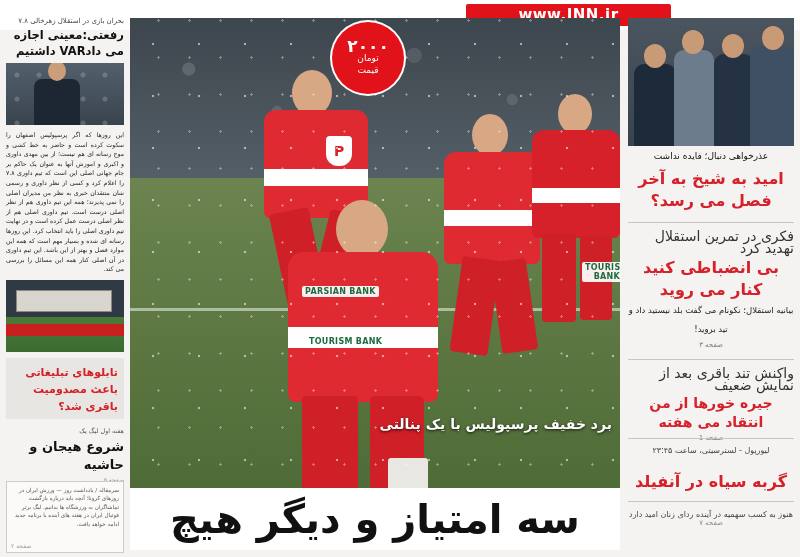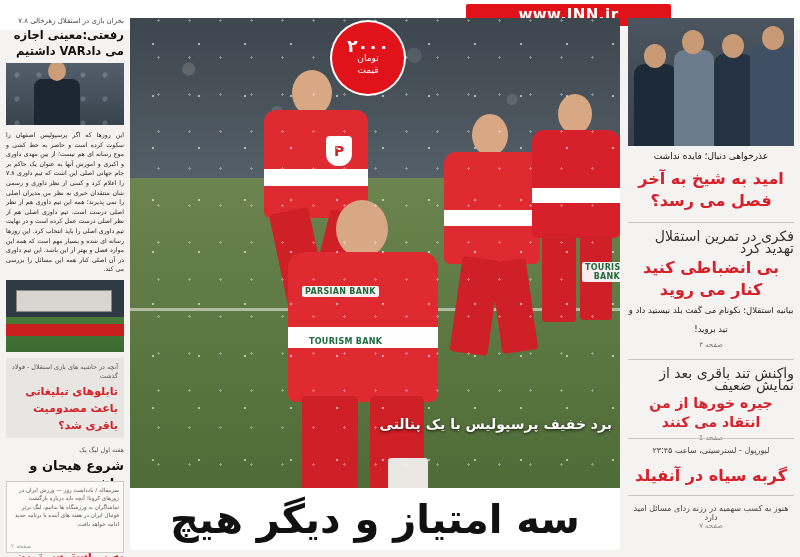--- a/index.html
+++ b/index.html
@@ -254,21 +254,21 @@
     position: absolute; bottom: 4px; left: 6px; width: 118px; height: 72px;
     border: 1px solid #cfccc7; background: #fbfaf8; direction: rtl;
     font-size: 5.6px; color: #555; padding: 4px; line-height: 8.4px;
   }
 
   
   .br-block {
     position: absolute; top: 430px; left: 628px; width: 166px; direction: rtl; text-align: center;
   }
   .br-block .kicker { font-size: 8px; color: #444; }
-  .br-block .title { color: #d6202a; font-weight: bold; font-size: 16px; line-height: 22px; margin-top: 10px; }
+  .br-block .title { color: #d6202a; font-weight: bold; font-size: 16px; line-height: 22px; margin-top: 16px; }
   .br-block .kicker2 { font-size: 8px; color: #444; margin-top: 8px; }
   .br-block .title2 { color: #111; font-weight: bold; font-size: 13px; line-height: 19px; margin-top: 2px; }
   .br-block .more { font-size: 7px; color: #888; }
   .pagenum { position: absolute; bottom: 2px; font-size: 6px; color: #999; direction: rtl; }
 </style>
 </head>
 <body>
 
 <div class="page">
 
@@ -362,31 +362,31 @@
       <div class="rc-kicker">فکری در تمرین استقلال تهدید کرد</div>
       <div class="rc-title">بی انضباطی کنید کنار می روید</div>
       <div class="rc-body">بیانیه استقلال؛ نکونام می گفت بلد نیستید داد و تید بروید!</div>
       <div class="rc-more">صفحه ۳</div>
     </div>
 
     <div class="rule"></div>
 
     <div class="rc-item">
       <div class="rc-kicker">واکنش تند باقری بعد از نمایش ضعیف</div>
-      <div class="rc-title sm">جیره خورها از من انتقاد می کنند</div>
+      <div class="rc-title sm">جیره خورها از من انتقاد می هفته</div>
       <div class="rc-more">صفحه 1</div>
     </div>
   </div>
 
   <div class="br-block">
     <div class="rule"></div>
     <div class="kicker">لیورپول - لسترسیتی، ساعت ۲۳:۴۵</div>
     <div class="title">گربه سیاه در آنفیلد</div>
     <div class="rule"></div>
-    <div class="kicker2">هنوز به کسب سهمیه در رزنه ردای مسائل امید دارد</div>
+    <div class="kicker2">هنوز به کسب سهمیه در آینده ردای زنان امید دارد</div>
     <div class="more">صفحه ۷</div>
   </div>
 
   <div class="left-col">
     <div class="lc-head">
       <div class="lc-kicker">بحران بازی در استقلال زهرخالی ۷.۸</div>
     </div>
     <div class="lc-title">رفعتی:معینی اجازه</div>
     <div class="lc-title">می دادVAR داشتیم</div>
 
@@ -397,21 +397,20 @@
     </div>
 
     <div class="lc-body">این روزها که اگر پرسپولیس اصفهان را سکوت کرده است و حاضر به خط کشی و موج رسانه ای هم نیست؛ از بین مهدی داوری و اکبری و اموزش آنها به عنوان یک حاکم بر جام جهانی اصلی این است که تیم داوری ۷.۸ را اعلام کرد و کسی از نظر داوری و رسمی شان منتقدان خبری به نظر من مدیران اصلی را نمی پذیرند؛ همه این تیم داوری هم از نظر اصلی درست است. تیم داوری اصلی هم از نظر اصلی درست عمل کرده است و در نهایت تیم داوری اصلی را باید انتخاب کرد. این روزها رسانه ای شده و بسیار مهم است که همه این موارد فصل و بهتر از این باشد. این تیم داوری در آن اصلی کنار همه این مسائل را بررسی می کند.</div>
 
     <div class="lc-photo2">
       <div class="board"></div>
       <div class="ad"></div>
     </div>
 
     <div class="panel-red">
-      <div class="k">آنچه در حاشیه های بازی استقلال - فولاد گذشت</div>
       <div class="t">تابلوهای تبلیغاتی</div>
       <div class="t">باعث مصدومیت</div>
       <div class="t">باقری شد؟</div>
     </div>
 
     <div class="panel-plain">
       <div class="k">هفته اول لیگ یک</div>
       <div class="t">شروع هیجان و حاشیه</div>
       <div class="m">صفحه ۵</div>
     </div>

